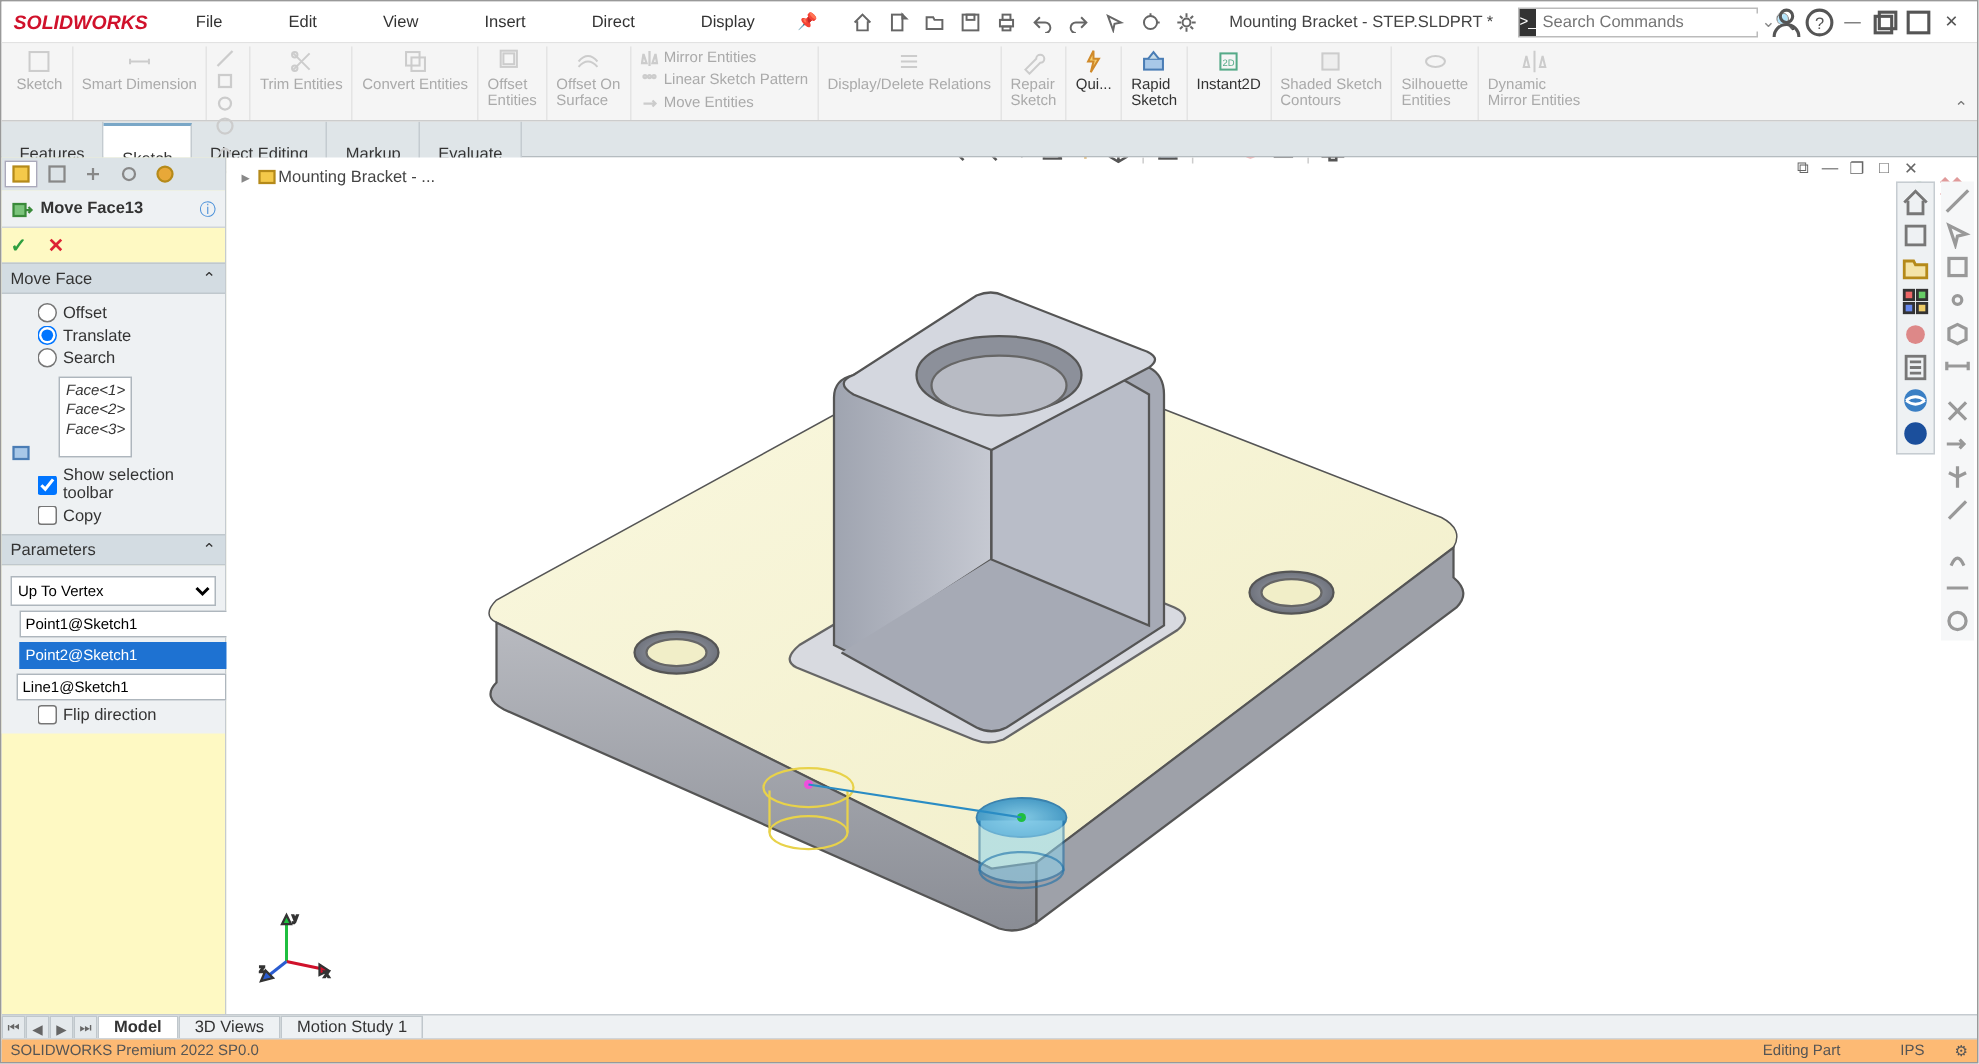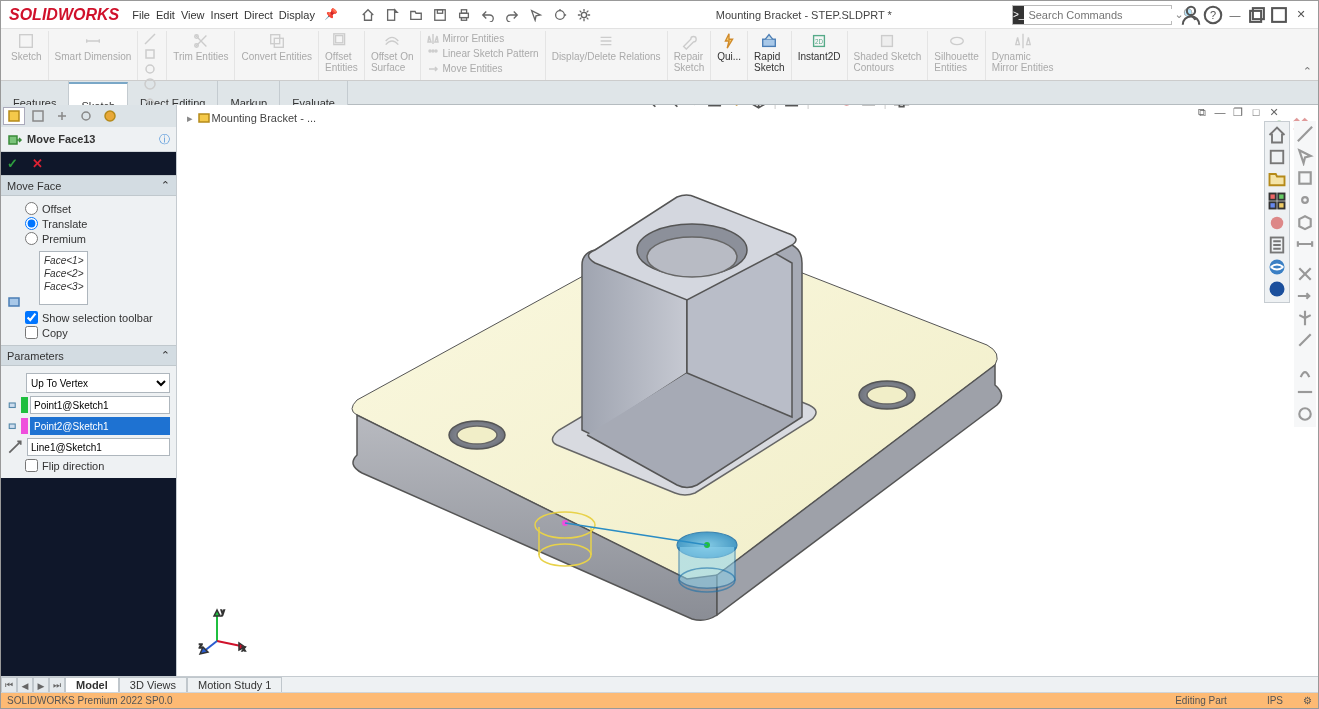--- a/index.html
+++ b/index.html
@@ -1,22 +1,22 @@
 <!DOCTYPE html>
 <html><head>
 <meta charset="utf-8">
 <style>
 * { box-sizing: border-box; margin: 0; padding: 0; font-family: "Segoe UI", Arial, sans-serif; }
 body { width: 1319px; height: 709px; overflow: hidden; background: #fff; font-size: 11px; color: #333; border: 1px solid #999; position: relative; }
 
 
 .menubar { height: 28px; background: #fff; display: flex; align-items: center; padding: 0 6px; border-bottom: 1px solid #e2e2e2; }
-.sw-logo { color: #d0112b; font-weight: bold; font-style: italic; font-size: 16px; margin-right: 10px; display:flex; align-items:center; }
+.sw-logo { color: #d0112b; font-weight: bold; font-style: italic; font-size: 13px; margin-right: 10px; display:flex; align-items:center; }
 .sw-logo svg { margin-right:2px; }
-.menubar .menu-item { margin: 0 3px; cursor: default; color:#333; }
+.menubar .menu-item { margin: 0 22px; cursor: default; color:#333; }
 .menubar .pin { margin-left:6px; color:#888; }
 .menubar .spacer { flex: 0 0 18px; }
 .menubar .iconbtn { width: 22px; height: 22px; display:flex; align-items:center; justify-content:center; color:#666; margin:0 1px; }
 .menubar .iconbtn svg { width:14px; height:14px; }
 .menubar .title-center { flex:1; text-align:center; color:#444; }
 .searchbox { display:flex; align-items:center; border:1px solid #bbb; height:20px; width:160px; background:#fff; }
 .searchbox .sb-icon { width:18px; background:#333; color:#fff; height:100%; display:flex; align-items:center; justify-content:center; font-size:10px; }
 .searchbox input { border:none; outline:none; flex:1; font-size:11px; padding:0 4px; }
 .searchbox .sb-arrow { width:14px; color:#888; display:flex; align-items:center; justify-content:center; }
 .winbtns { display:flex; margin-left:8px; }
@@ -39,21 +39,21 @@
 .tabstrip .tstab { padding: 16px 12px; background:#dfe5e8; border-right:1px solid #c4cbd0; color:#333; cursor:default; }
 .tabstrip .tstab.active { background:#fff; border-top:2px solid #7aa7c7; border-bottom:1px solid #fff; position:relative; top:1px; }
 .breadcrumb { display:flex; align-items:center; color:#444; font-size:11px; }
 .breadcrumb .bc-arrow { color:#888; margin:0 4px; }
 .hud-toolbar { position:absolute; left:50%; transform:translateX(-40%); display:flex; gap:4px; }
 .hud-toolbar .hudbtn { width:18px; height:18px; display:flex; align-items:center; justify-content:center; color:#555; }
 .hud-toolbar .sep { width:1px; background:#ccc; margin:0 3px; }
 
 
 .mainarea { position:absolute; top:104px; bottom:30px; left:0; right:0; display:flex; }
-.leftpanel { width:176px; background:#0f172a; border-right:1px solid #c5cbd0; display:flex; flex-direction:column; }
+.leftpanel { width:150px; background:#fef9c3; border-right:1px solid #c5cbd0; display:flex; flex-direction:column; }
 .lp-tabs { height:22px; background:#dce3e7; display:flex; align-items:center; padding:0 2px; gap:2px; }
 .lp-tabs .lptab { width:22px; height:18px; display:flex; align-items:center; justify-content:center; border:1px solid transparent; }
 .lp-tabs .lptab.active { background:#fff; border:1px solid #aab; }
 .pm-header { display:flex; align-items:center; padding:4px 6px; background:#eef1f3; border-bottom:1px solid #d0d5d9; }
 .pm-header .pm-icon { width:16px; height:16px; margin-right:4px; }
 .pm-header .pm-title { font-weight:bold; flex:1; }
 .pm-header .pm-help { color:#4a90d9; }
 .pm-okrow { display:flex; padding:4px 6px; gap:14px; }
 .pm-okrow .ok { color:#2e9e3f; font-size:13px; font-weight:bold; }
 .pm-okrow .cancel { color:#d23; font-size:13px; font-weight:bold; }
@@ -61,21 +61,21 @@
 .pm-body { padding:4px 6px; background:#eef1f3; font-size:11px; }
 .pm-body label { display:flex; align-items:center; margin:2px 0 2px 18px; }
 .pm-body input[type=radio], .pm-body input[type=checkbox] { margin-right:4px; }
 .facelist { border:1px solid #aeb6bd; background:#fff; height:54px; margin:4px 0 4px 18px; padding:2px 4px; font-size:10px; overflow:auto; }
 .facelist .fitem { line-height:13px; color:#333; }
 .param-row { display:flex; align-items:center; margin:3px 0; }
 .param-row .picon { width:16px; height:16px; margin-right:4px; display:flex; align-items:center; justify-content:center; }
 .param-row .cswatch { width:10px; height:16px; margin-right:2px; }
 .param-row input[type=text] { flex:1; border:1px solid #aeb6bd; height:18px; padding:0 3px; font-size:10px; }
 .param-row.sel input { background:#1e72d2; color:#fff; border-color:#1e72d2; }
-.param-row select { flex:1; border:1px solid #aeb6bd; height:20px; font-size:10px; background:#fff;margin-left:19px; }
+.param-row select { flex:1; border:1px solid #aeb6bd; height:20px; font-size:10px; background:#fff; }
 
 
 .viewport { flex:1; background:#fff; position:relative; overflow:hidden; }
 .viewport .confirm-corner { position:absolute; top:8px; right:34px; color:#9cc99c; font-size:26px; }
 .viewport .close-corner { position:absolute; top:8px; right:8px; color:#e09a9a; font-size:22px; }
 .triad { position:absolute; left:20px; bottom:22px; }
 
 
 .righttoolbar { position:absolute; right:2px; top:120px; width:26px; display:flex; flex-direction:column; }
 .righttoolbar .rtgroup { background:#eef1f3; border:1px solid #c6ccd1; margin-bottom:6px; padding:2px 0; display:flex; flex-direction:column; align-items:center; }
@@ -487,21 +487,21 @@
       <label>
           <input type="radio" name="mf" style=""> 
           <span>Offset</span>
         </label>
       <label>
           <input type="radio" name="mf" checked="" style=""> 
           <span>Translate</span>
         </label>
       <label>
           <input type="radio" name="mf" style=""> 
-          <span>Premium</span>
+          <span>Search</span>
         </label>
       <div style="display:flex;align-items:flex-end;font-style:italic;">
         <svg width="14" height="14" viewBox="0 0 14 14" style="margin-top:4px">
             <rect x="2" y="3" width="10" height="8" fill="#a8c8e8" stroke="#4a7db5"></rect>
           </svg>
         <div class="facelist">
           <div class="fitem">Face&lt;1&gt;</div>
           <div class="fitem">Face&lt;2&gt;</div>
           <div class="fitem">Face&lt;3&gt;</div>
         </div>

